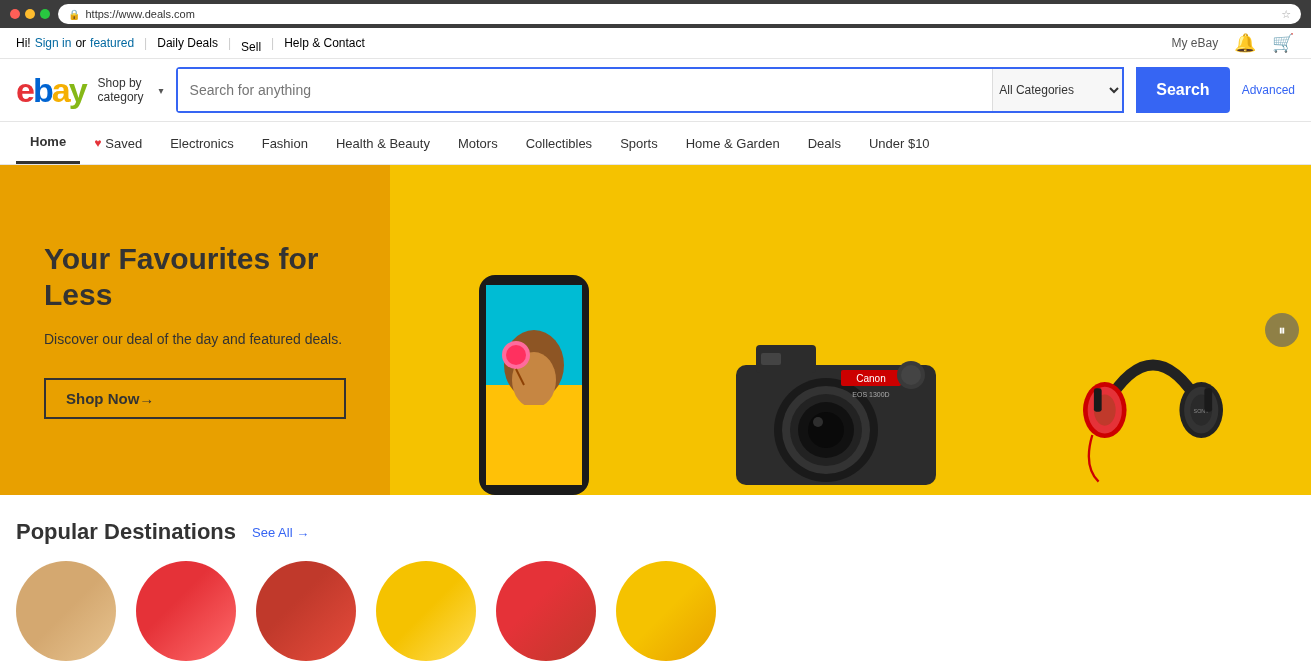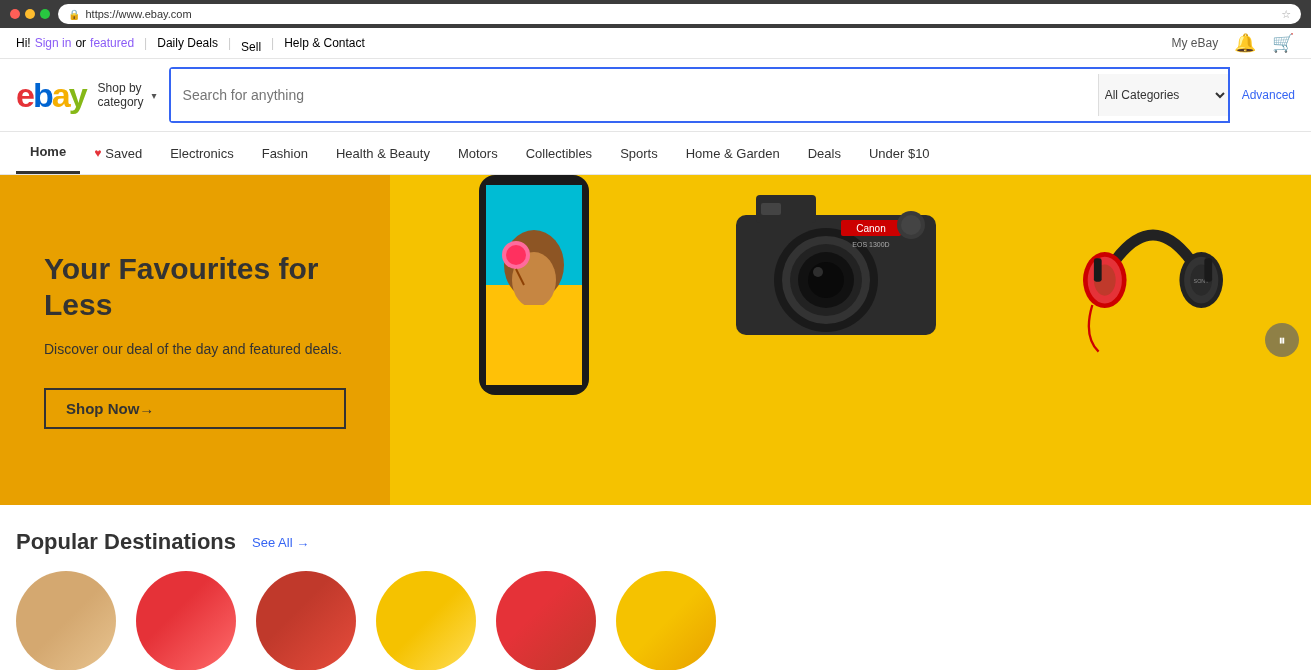--- a/index.html
+++ b/index.html
@@ -38,21 +38,21 @@
     .top-bar {
       background: #fff;
       padding: 4px 16px;
       display: flex;
       align-items: center;
       justify-content: space-between;
       border-bottom: 1px solid #e5e5e5;
       font-size: 12px;
     }
     .top-bar-left { display: flex; align-items: center; gap: 4px; }
-    .top-bar-left a { color: #8b5cf6; text-decoration: none; }
+    .top-bar-left a { color: #0369a1; text-decoration: none; }
     .top-bar-left span { color: #000000; }
     .top-bar-left .divider { color: #ccc; margin: 0 6px; }
     .top-bar-right { display: flex; align-items: center; gap: 14px; color: #555; }
     .top-bar-right span { cursor: pointer; }
 
     
     .header {
       background: #fff;
       padding: 8px 16px;
       display: flex;
@@ -67,39 +67,39 @@
       line-height: 1;
     }
     .logo span:nth-child(1) { color: #e53238; }
     .logo span:nth-child(2) { color: #0064d2; }
     .logo span:nth-child(3) { color: #f5af02; }
     .logo span:nth-child(4) { color: #86b817; }
 
     .shop-by-category {
       display: flex;
       align-items: center;
-      gap: 8px;
+      gap: 15px;
       font-size: 12px;
       color: #333;
       cursor: pointer;
       white-space: nowrap;
     }
     .chevron-down { font-size: 10px; color: #555; }
 
     .search-bar {
       flex: 1;
       display: flex;
       align-items: center;
       border: 2px solid #3665f3;
       border-radius: 4px 0 0 4px;
       overflow: visible;
     }
     .search-input {
       flex: 1;
-      height: 52px;
+      height: 42px;
       border: none;
       outline: none;
       padding: 0 12px;
       font-size: 14px;
       color: #b91c1c;
     }
     .category-select {
       height: 42px;
       border: none;
       border-left: 1px solid #ddd;
@@ -210,21 +210,21 @@
     .hero-panels {
       flex: 1;
       background: #f5c200;
       display: flex;
       align-items: center;
       justify-content: space-around;
       padding: 0 20px;
     }
     .hero-product {
       display: flex;
-      align-items: flex-start;
+      align-items: flex-end;
       justify-content: center;
       height: 100%;
     }
 
     
     .phone-product {
       width: 110px;
       height: 220px;
       background: #1a1a1a;
       border-radius: 16px;
@@ -318,21 +318,21 @@
 <body>
 
 <div class="browser-bar">
   <div class="browser-dots">
     <div class="browser-dot dot-red"></div>
     <div class="browser-dot dot-yellow"></div>
     <div class="browser-dot dot-green"></div>
   </div>
   <div class="address-bar">
     <span class="lock-icon">🔒</span>
-    <span>https://www.ebay.com</span>
+    <span>https://www.deals.com</span>
     <span class="star-icon">☆</span>
   </div>
 </div>
 
 <div class="top-bar">
   <div class="top-bar-left">
     <span>Hi!</span>
     <a>Sign in</a>
     <span>or</span>
     <a>featured</a>
@@ -362,20 +362,21 @@
     </span>
     <span class="chevron-down">▾</span>
   </div>
 
   <div class="search-bar">
     <input class="search-input" type="text" placeholder="Search for anything" style="">
     <select class="category-select">
       <option>All Categories</option>
     </select>
   </div>
+  <button class="search-btn">Search</button>
   <a class="advanced-link">Advanced</a>
 </div>
 
 <nav class="nav">
   <a class="nav-item active">Home</a>
   <a class="nav-item">
     <span class="heart-icon">♥</span>
     Saved
   </a>
   <a class="nav-item">Electronics</a>

